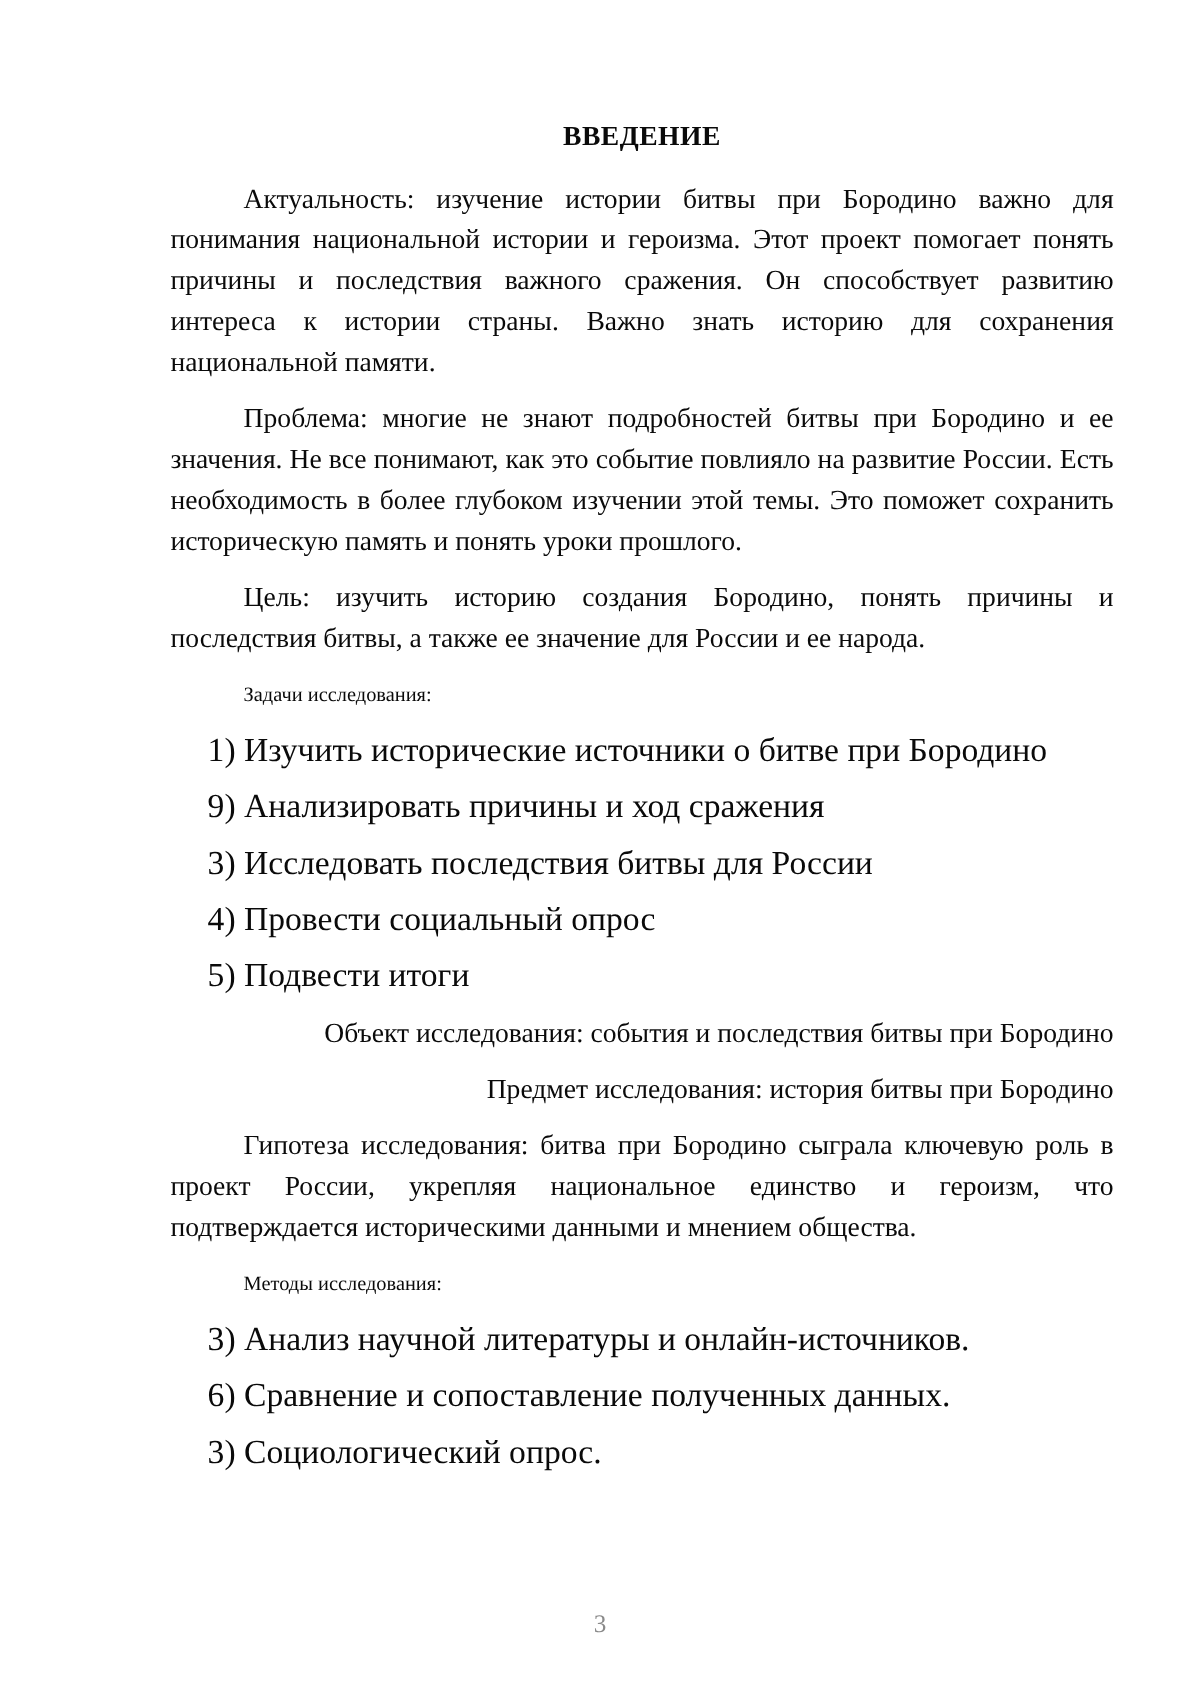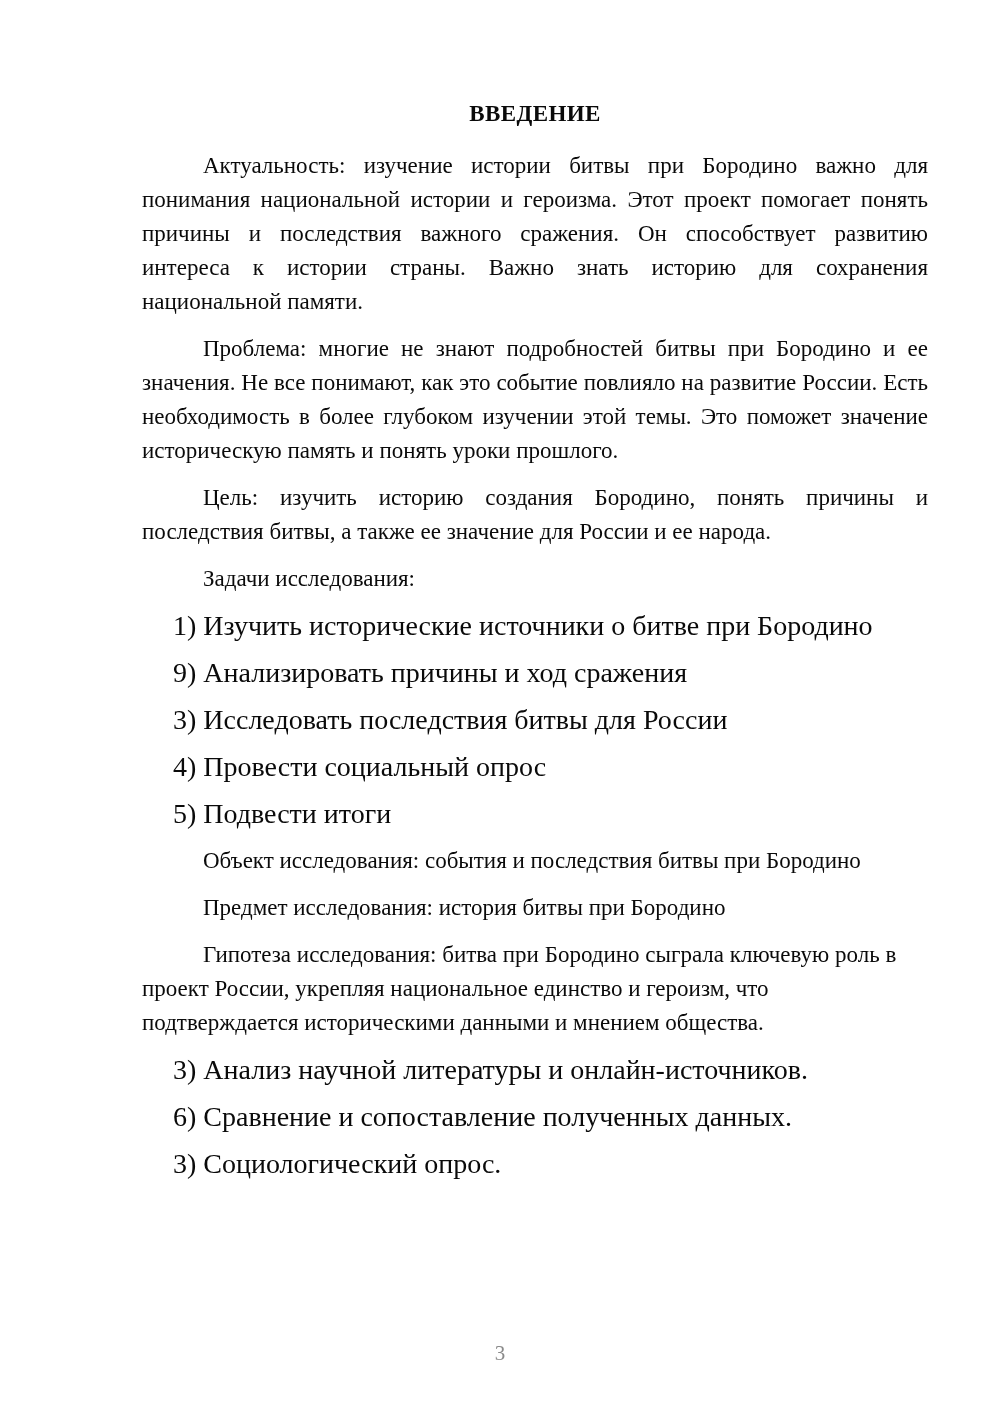--- a/index.html
+++ b/index.html
@@ -37,42 +37,42 @@
     text-align: justify;
     text-justify: inter-word;
     text-indent: 61px;
     margin: 0 0 13px 0;
     hyphens: none;
   }
   .para:last-of-type {
     text-align: left;
   }
   .lead-line {
-    font-size: 23px;
+    font-size: 17px;
     line-height: 34px;
     text-align: left;
     text-indent: 61px;
     margin: 0 0 13px 0;
   }
   .list {
     list-style: none;
     margin: 0 0 13px 0;
     padding: 0;
   }
   .list-item {
     font-size: 28px;
     line-height: 34px;
     text-align: left;
     padding-left: 31px;
     margin: 0 0 13px 0;
   }
   .single-line {
     font-size: 23px;
     line-height: 34px;
-    text-align: left;
+    text-align: right;
     text-indent: 61px;
     margin: 0 0 13px 0;
   }
   .page-number {
     position: absolute;
     left: 0;
     right: 0;
     top: 1330px;
     text-align: center;
     font-size: 21px;
@@ -84,40 +84,41 @@
 <body>
 
 <div class="page">
 
   <div class="content">
 
     <h1 class="doc-title">ВВЕДЕНИЕ</h1>
 
     <p class="para">Актуальность: изучение истории битвы при Бородино важно для понимания национальной истории и героизма. Этот проект помогает понять причины и последствия важного сражения. Он способствует развитию интереса к истории страны. Важно знать историю для сохранения национальной памяти.</p>
 
-    <p class="para">Проблема: многие не знают подробностей битвы при Бородино и ее значения. Не все понимают, как это событие повлияло на развитие России. Есть необходимость в более глубоком изучении этой темы. Это поможет значение историческую память и понять уроки прошлого.</p>
+    <p class="para">Проблема: многие не знают подробностей битвы при Бородино и ее значения. Не все понимают, как это событие повлияло на развитие России. Есть необходимость в более глубоком изучении этой темы. Это поможет сохранить историческую память и понять уроки прошлого.</p>
 
     <p class="para">Цель: изучить историю создания Бородино, понять причины и последствия битвы, а также ее значение для России и ее народа.</p>
 
     <p class="lead-line">Задачи исследования:</p>
 
     <ul class="list">
       <li class="list-item">1) Изучить исторические источники о битве при Бородино</li>
       <li class="list-item">9) Анализировать причины и ход сражения</li>
       <li class="list-item">3) Исследовать последствия битвы для России</li>
       <li class="list-item">4) Провести социальный опрос</li>
       <li class="list-item">5) Подвести итоги</li>
     </ul>
 
     <p class="single-line">Объект исследования: события и последствия битвы при Бородино</p>
 
     <p class="single-line">Предмет исследования: история битвы при Бородино</p>
 
     <p class="para">Гипотеза исследования: битва при Бородино сыграла ключевую роль в проект России, укрепляя национальное единство и героизм, что подтверждается историческими данными и мнением общества.</p>
 
+    <p class="lead-line">Методы исследования:</p>
 
     <ul class="list">
       <li class="list-item">3) Анализ научной литературы и онлайн-источников.</li>
       <li class="list-item">6) Сравнение и сопоставление полученных данных.</li>
       <li class="list-item">3) Социологический опрос.</li>
     </ul>
 
   </div>
 
   <div class="page-number">3</div>

